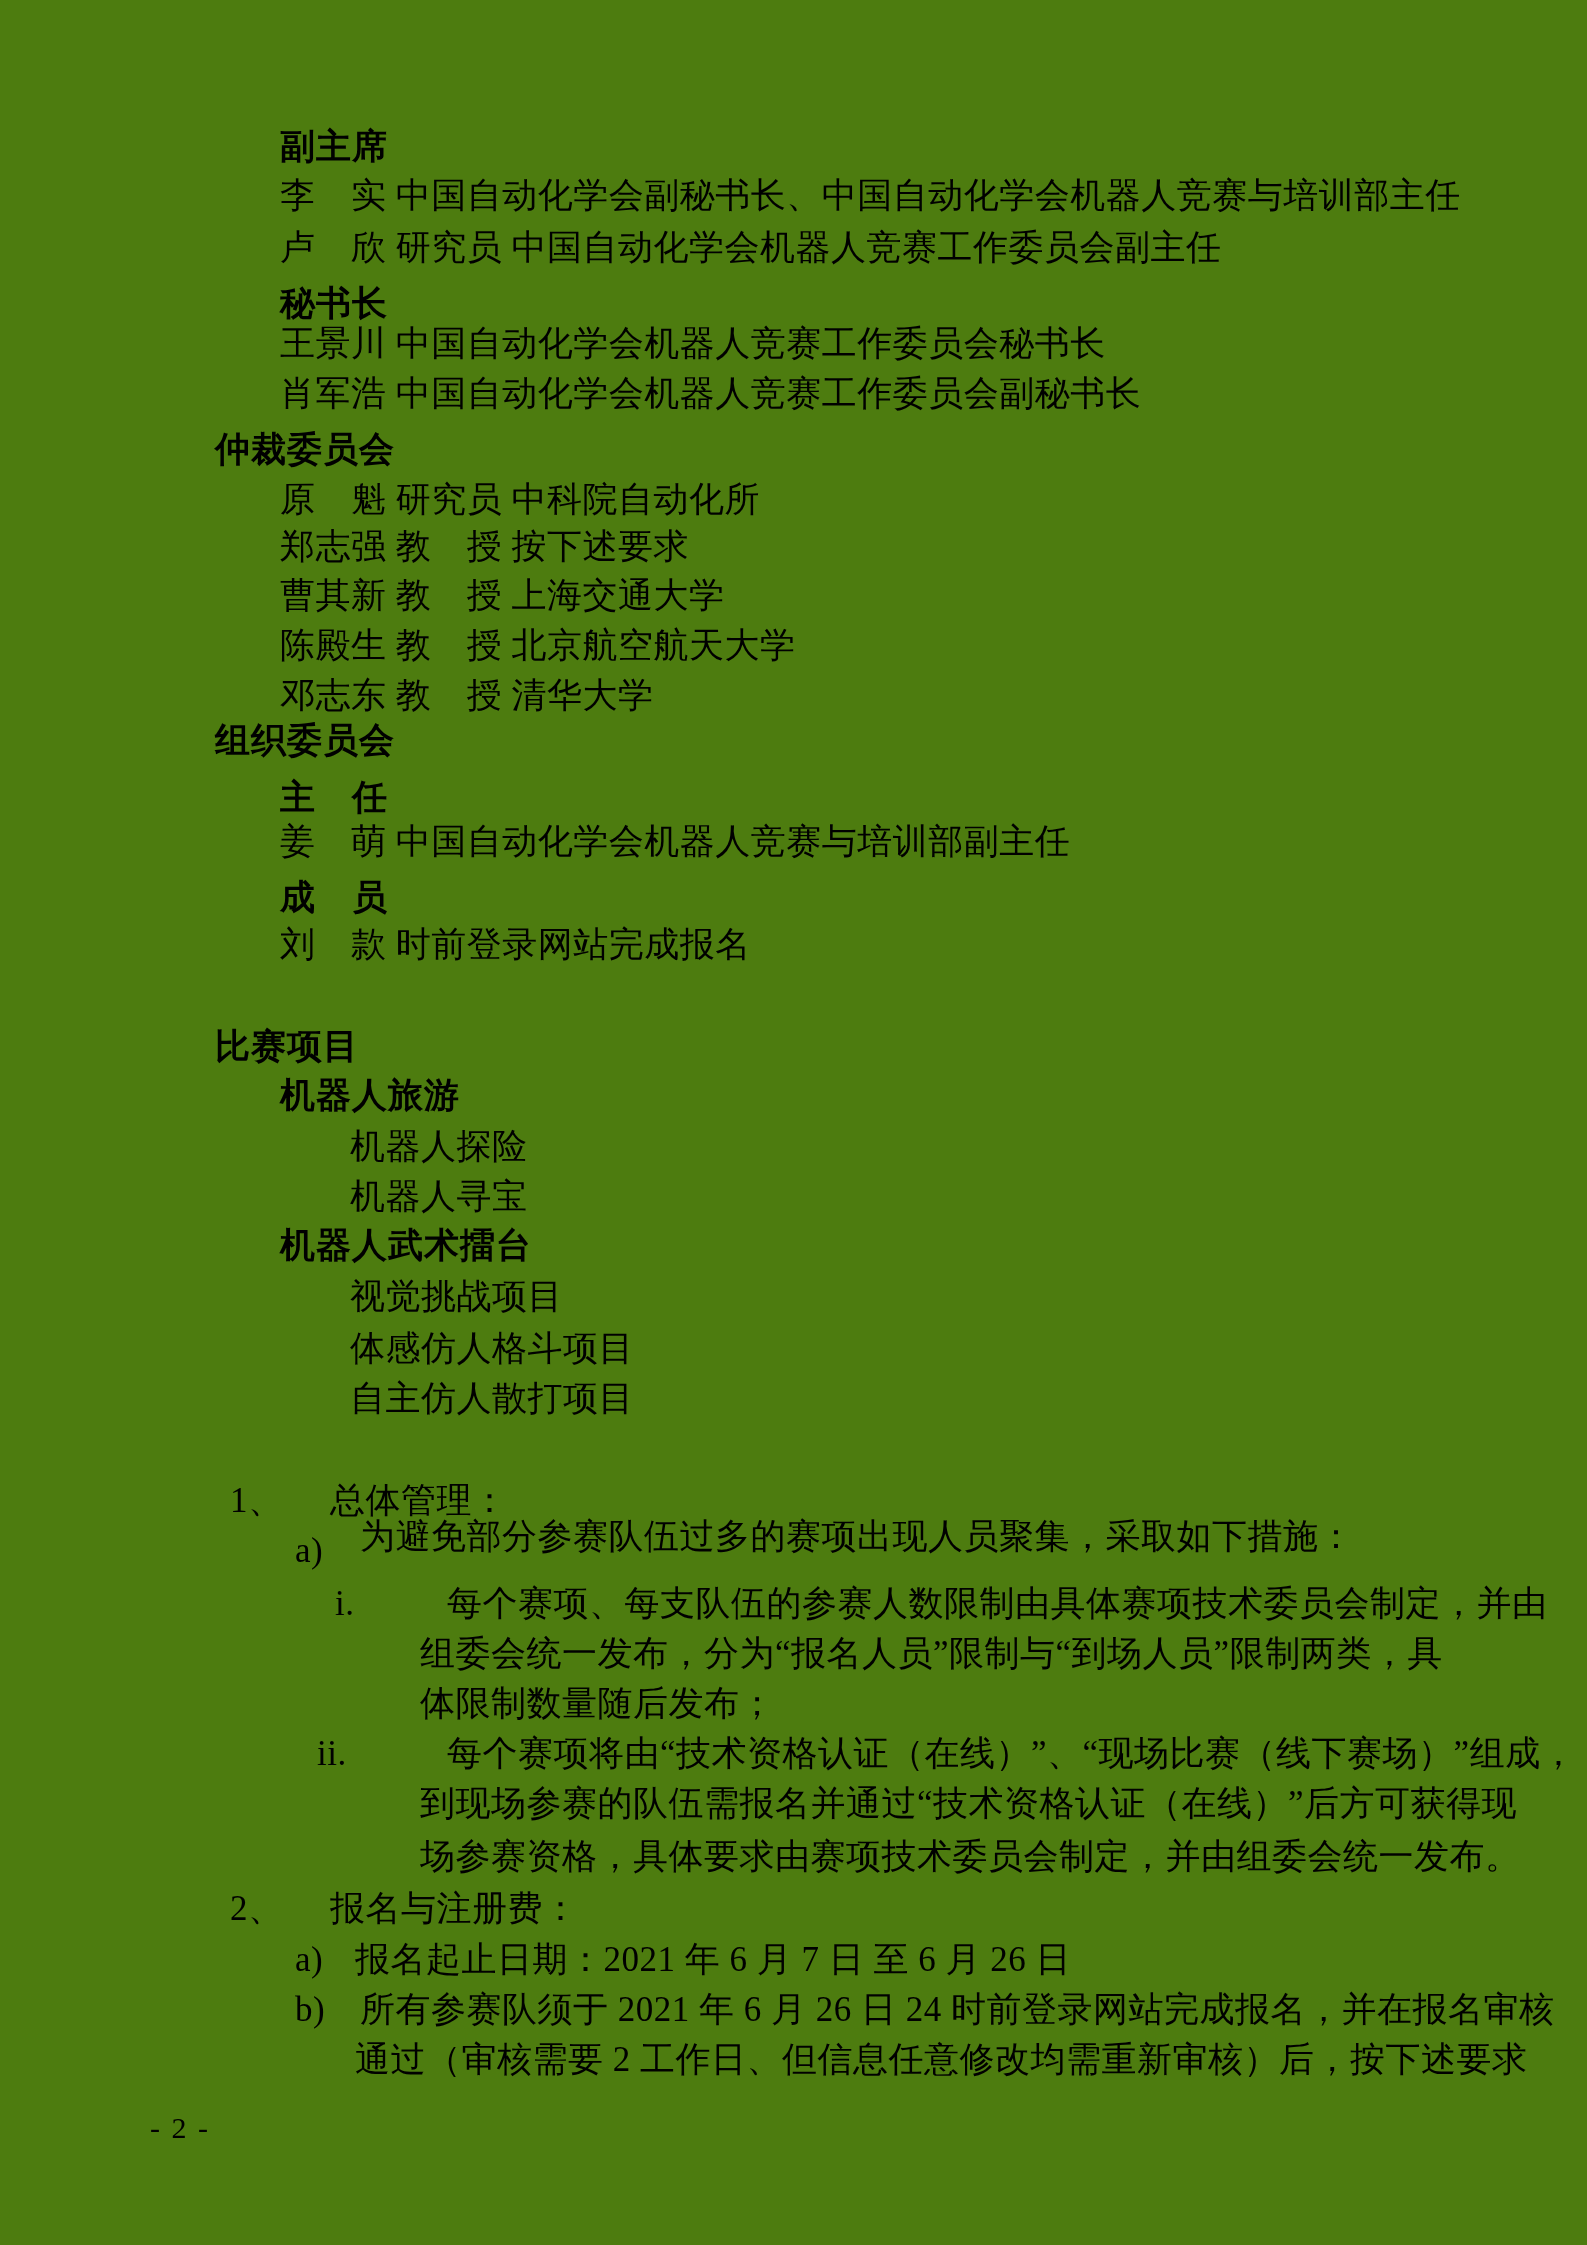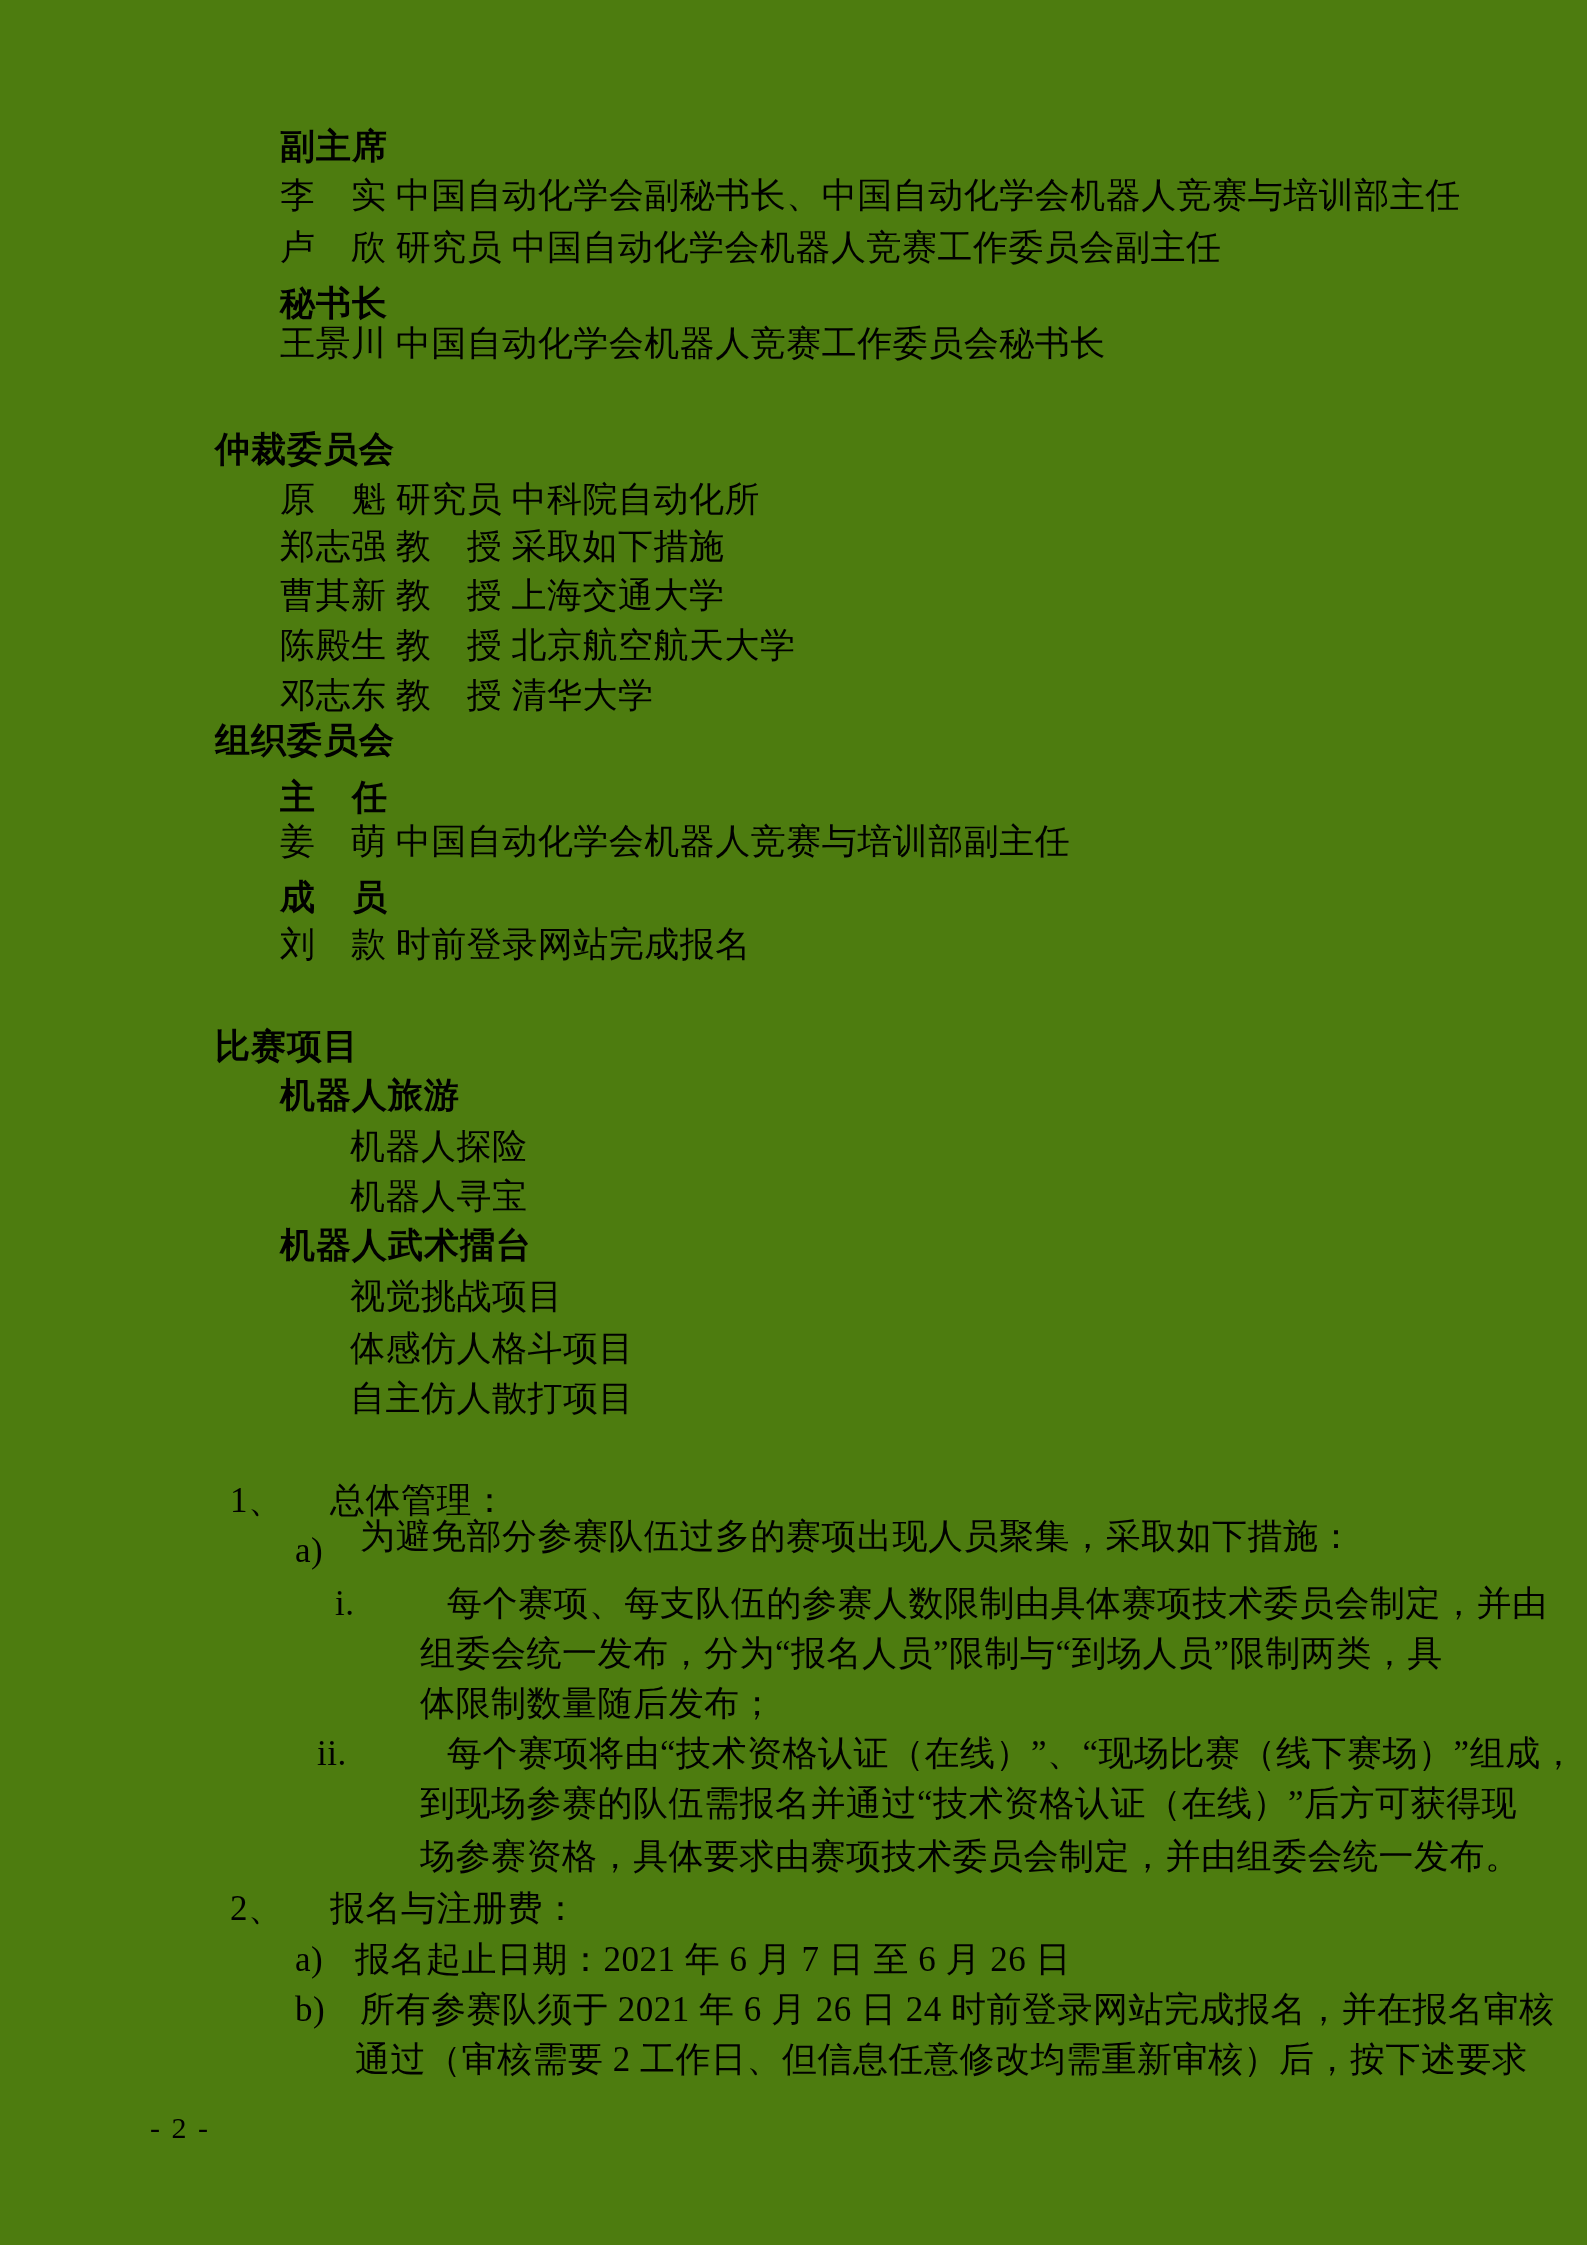--- a/index.html
+++ b/index.html
@@ -38,24 +38,25 @@
 <body>
 
 <div class="page">
 
   <div class="ln hd" style="top:128px;left:280px">副主席</div>
   <div class="ln" style="top:178px;left:280px">李　实 中国自动化学会副秘书长、中国自动化学会机器人竞赛与培训部主任</div>
   <div class="ln" style="top:230px;left:280px">卢　欣 研究员 中国自动化学会机器人竞赛工作委员会副主任</div>
 
   <div class="ln hd" style="top:285px;left:280px">秘书长</div>
   <div class="ln" style="top:326px;left:280px">王景川 中国自动化学会机器人竞赛工作委员会秘书长</div>
+  <div class="ln" style="top:376px;left:280px">肖军浩 中国自动化学会机器人竞赛工作委员会副秘书长</div>
 
   <div class="ln hd" style="top:431px;left:215px">仲裁委员会</div>
   <div class="ln" style="top:482px;left:280px">原　魁 研究员 中科院自动化所</div>
-  <div class="ln" style="top:529px;left:280px">郑志强 教　授 采取如下措施</div>
+  <div class="ln" style="top:529px;left:280px">郑志强 教　授 按下述要求</div>
   <div class="ln" style="top:578px;left:280px">曹其新 教　授 上海交通大学</div>
   <div class="ln" style="top:628px;left:280px">陈殿生 教　授 北京航空航天大学</div>
   <div class="ln" style="top:678px;left:280px">邓志东 教　授 清华大学</div>
 
   <div class="ln hd" style="top:722px;left:215px">组织委员会</div>
   <div class="ln hd" style="top:779px;left:280px">主　任</div>
   <div class="ln" style="top:824px;left:280px">姜　萌 中国自动化学会机器人竞赛与培训部副主任</div>
   <div class="ln hd" style="top:879px;left:280px">成　员</div>
   <div class="ln" style="top:927px;left:280px">刘　款 时前登录网站完成报名</div>
 

